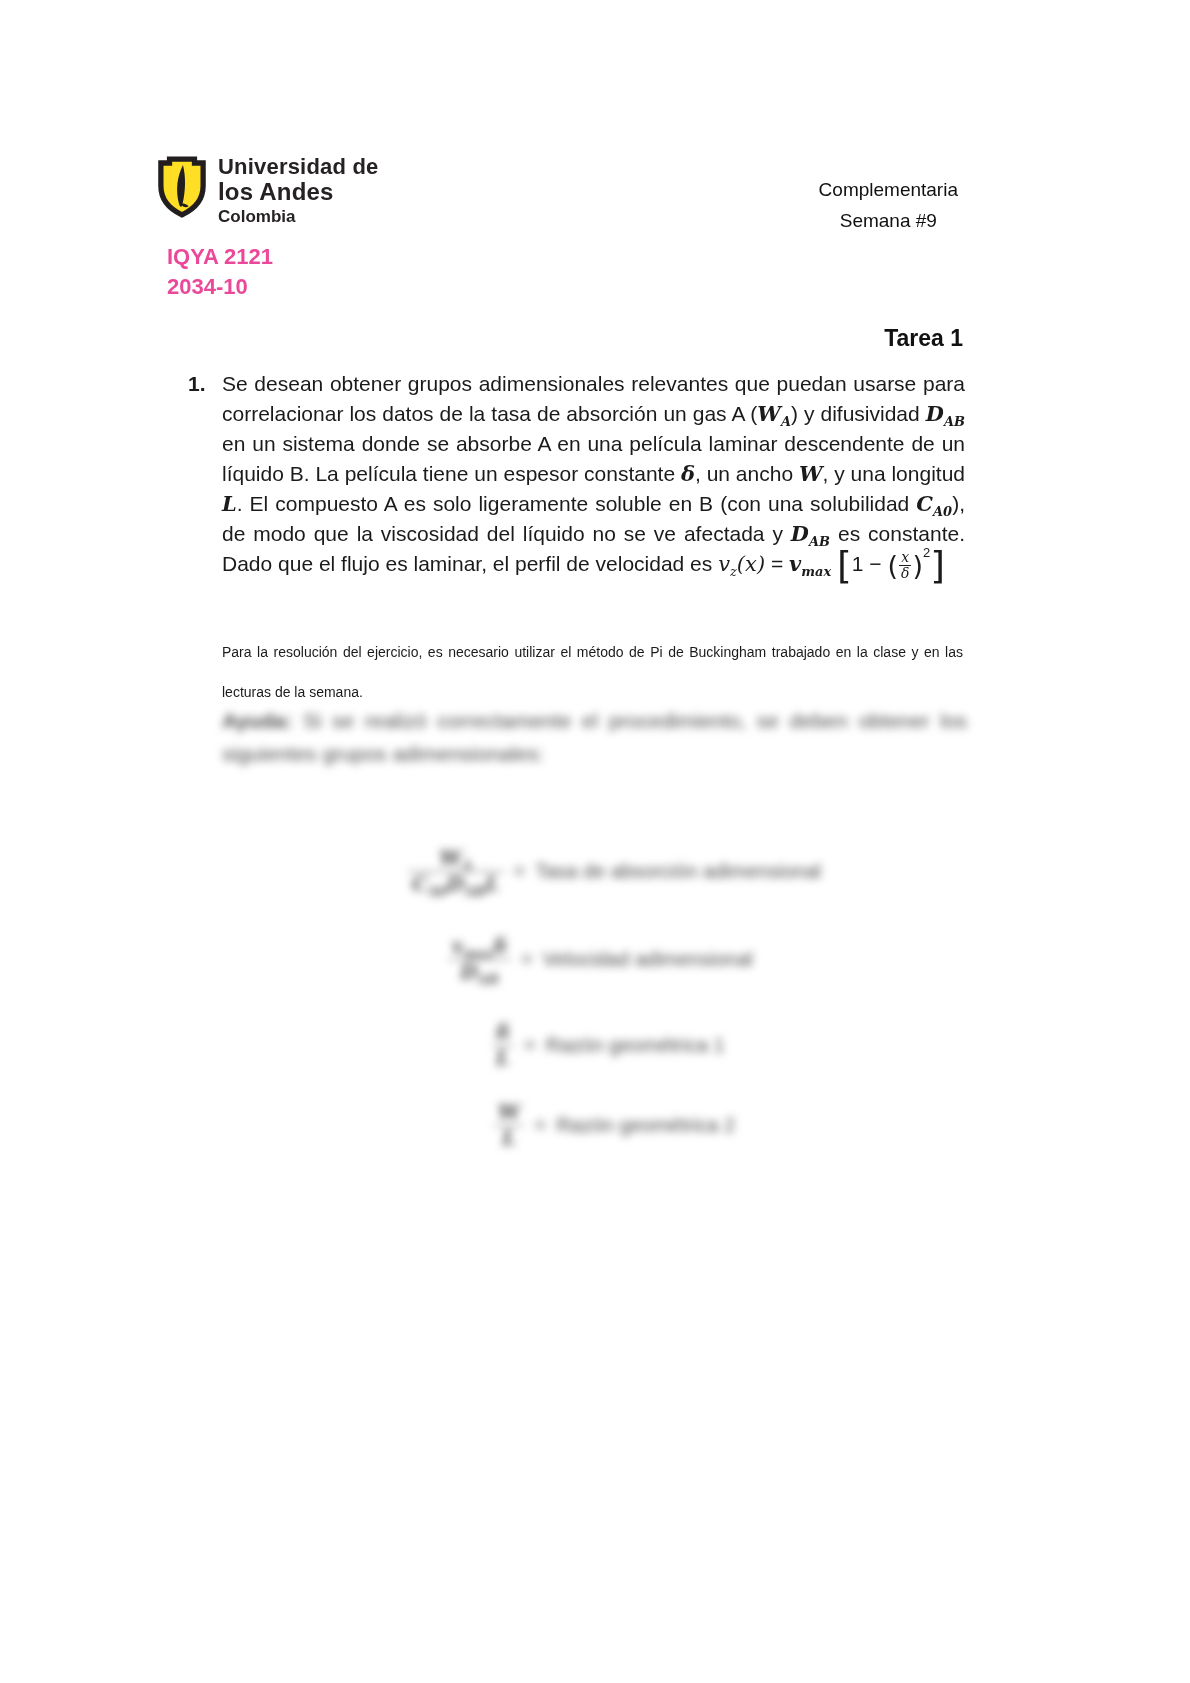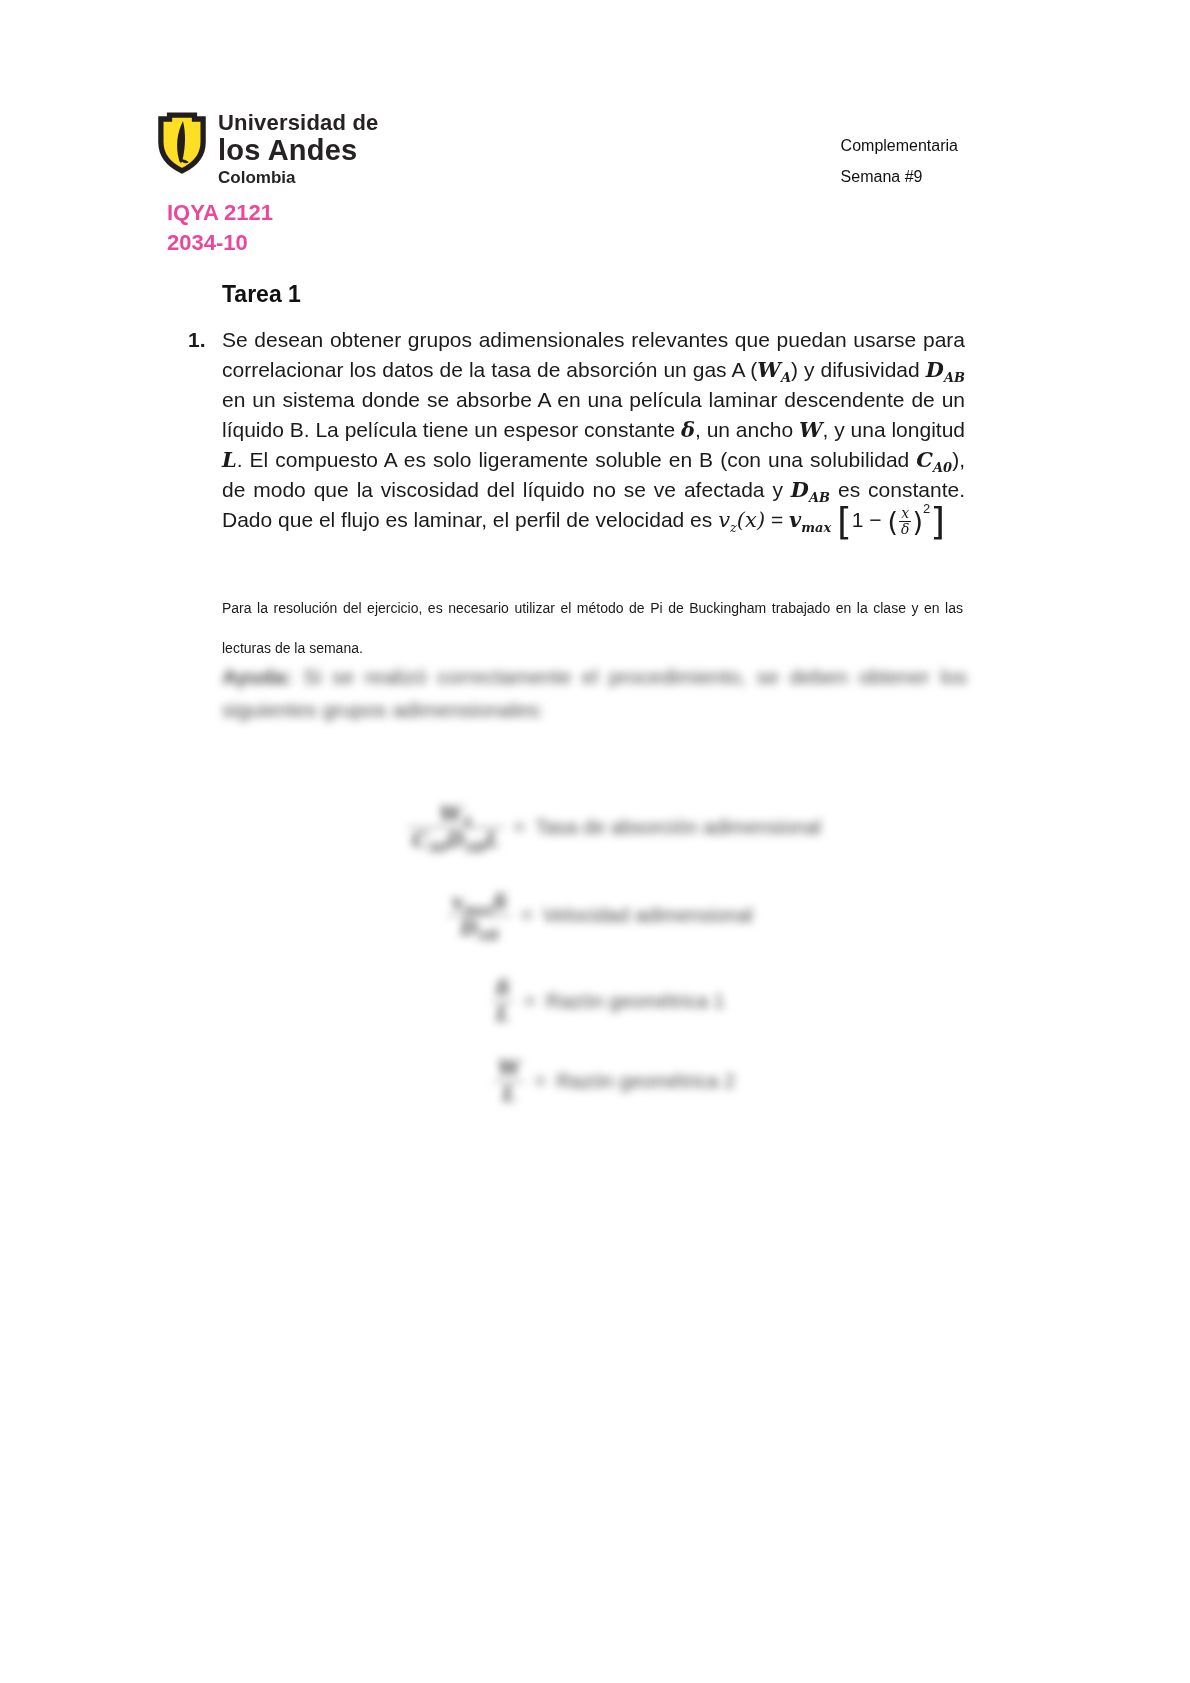--- a/index.html
+++ b/index.html
@@ -3,32 +3,33 @@
 <meta charset="utf-8">
 <style>
   html,body{margin:0;padding:0;background:#ffffff;}
   .page{
     position:relative;
     width:1190px;height:1458px;
     background:#ffffff;
     font-family:"Liberation Sans", sans-serif;
     color:#1b1b1b;
     overflow:hidden;
+    margin-top:44px;
   }
   
   .logo-row{position:absolute;left:158px;top:112px;display:flex;align-items:flex-start;}
   .shield{width:48px;height:62px;flex:0 0 auto;}
   .wordmark{margin-left:12px;line-height:1;color:#262223;}
   .wm-1{font-size:22px;font-weight:bold;letter-spacing:.2px;}
-  .wm-2{font-size:29px;font-weight:bold;margin-top:2px;letter-spacing:.2px;}
+  .wm-2{font-size:24px;font-weight:bold;margin-top:2px;letter-spacing:.2px;}
   .wm-3{font-size:17px;font-weight:bold;text-align:left;margin-top:4px;}
   .course-block{position:absolute;left:167px;top:198px;font-size:22px;font-weight:bold;line-height:30px;color:#ec4899;}
-  .header-right{position:absolute;right:232px;top:130px;text-align:left;font-size:16px;line-height:31px;color:#111;}
+  .header-right{position:absolute;right:232px;top:130px;text-align:center;font-size:19px;line-height:31px;color:#111;}
   
-  .doc-title{position:absolute;left:222px;width:741px;top:281px;text-align:left;font-size:23px;font-weight:bold;color:#111;}
+  .doc-title{position:absolute;left:222px;width:741px;top:281px;text-align:right;font-size:23px;font-weight:bold;color:#111;}
   
   .problem{position:absolute;left:188px;top:325px;width:777px;display:flex;}
   .problem-number{width:34px;font-weight:bold;font-size:21px;line-height:30px;flex:0 0 auto;}
   .ptext{width:743px;text-align:justify;font-size:21px;line-height:30px;}
   .m{font-family:"DejaVu Serif", serif;font-style:italic;font-weight:bold;}
   .mi{font-family:"DejaVu Serif", serif;font-style:italic;font-weight:normal;}
   sub.ms{font-size:13px;font-family:"DejaVu Serif", serif;font-style:italic;font-weight:bold;line-height:0;}
   
   .vf{white-space:nowrap;}
   .vf .bigbracket{font-size:38px;font-weight:normal;vertical-align:-7px;font-family:"DejaVu Sans", sans-serif;line-height:0;}

